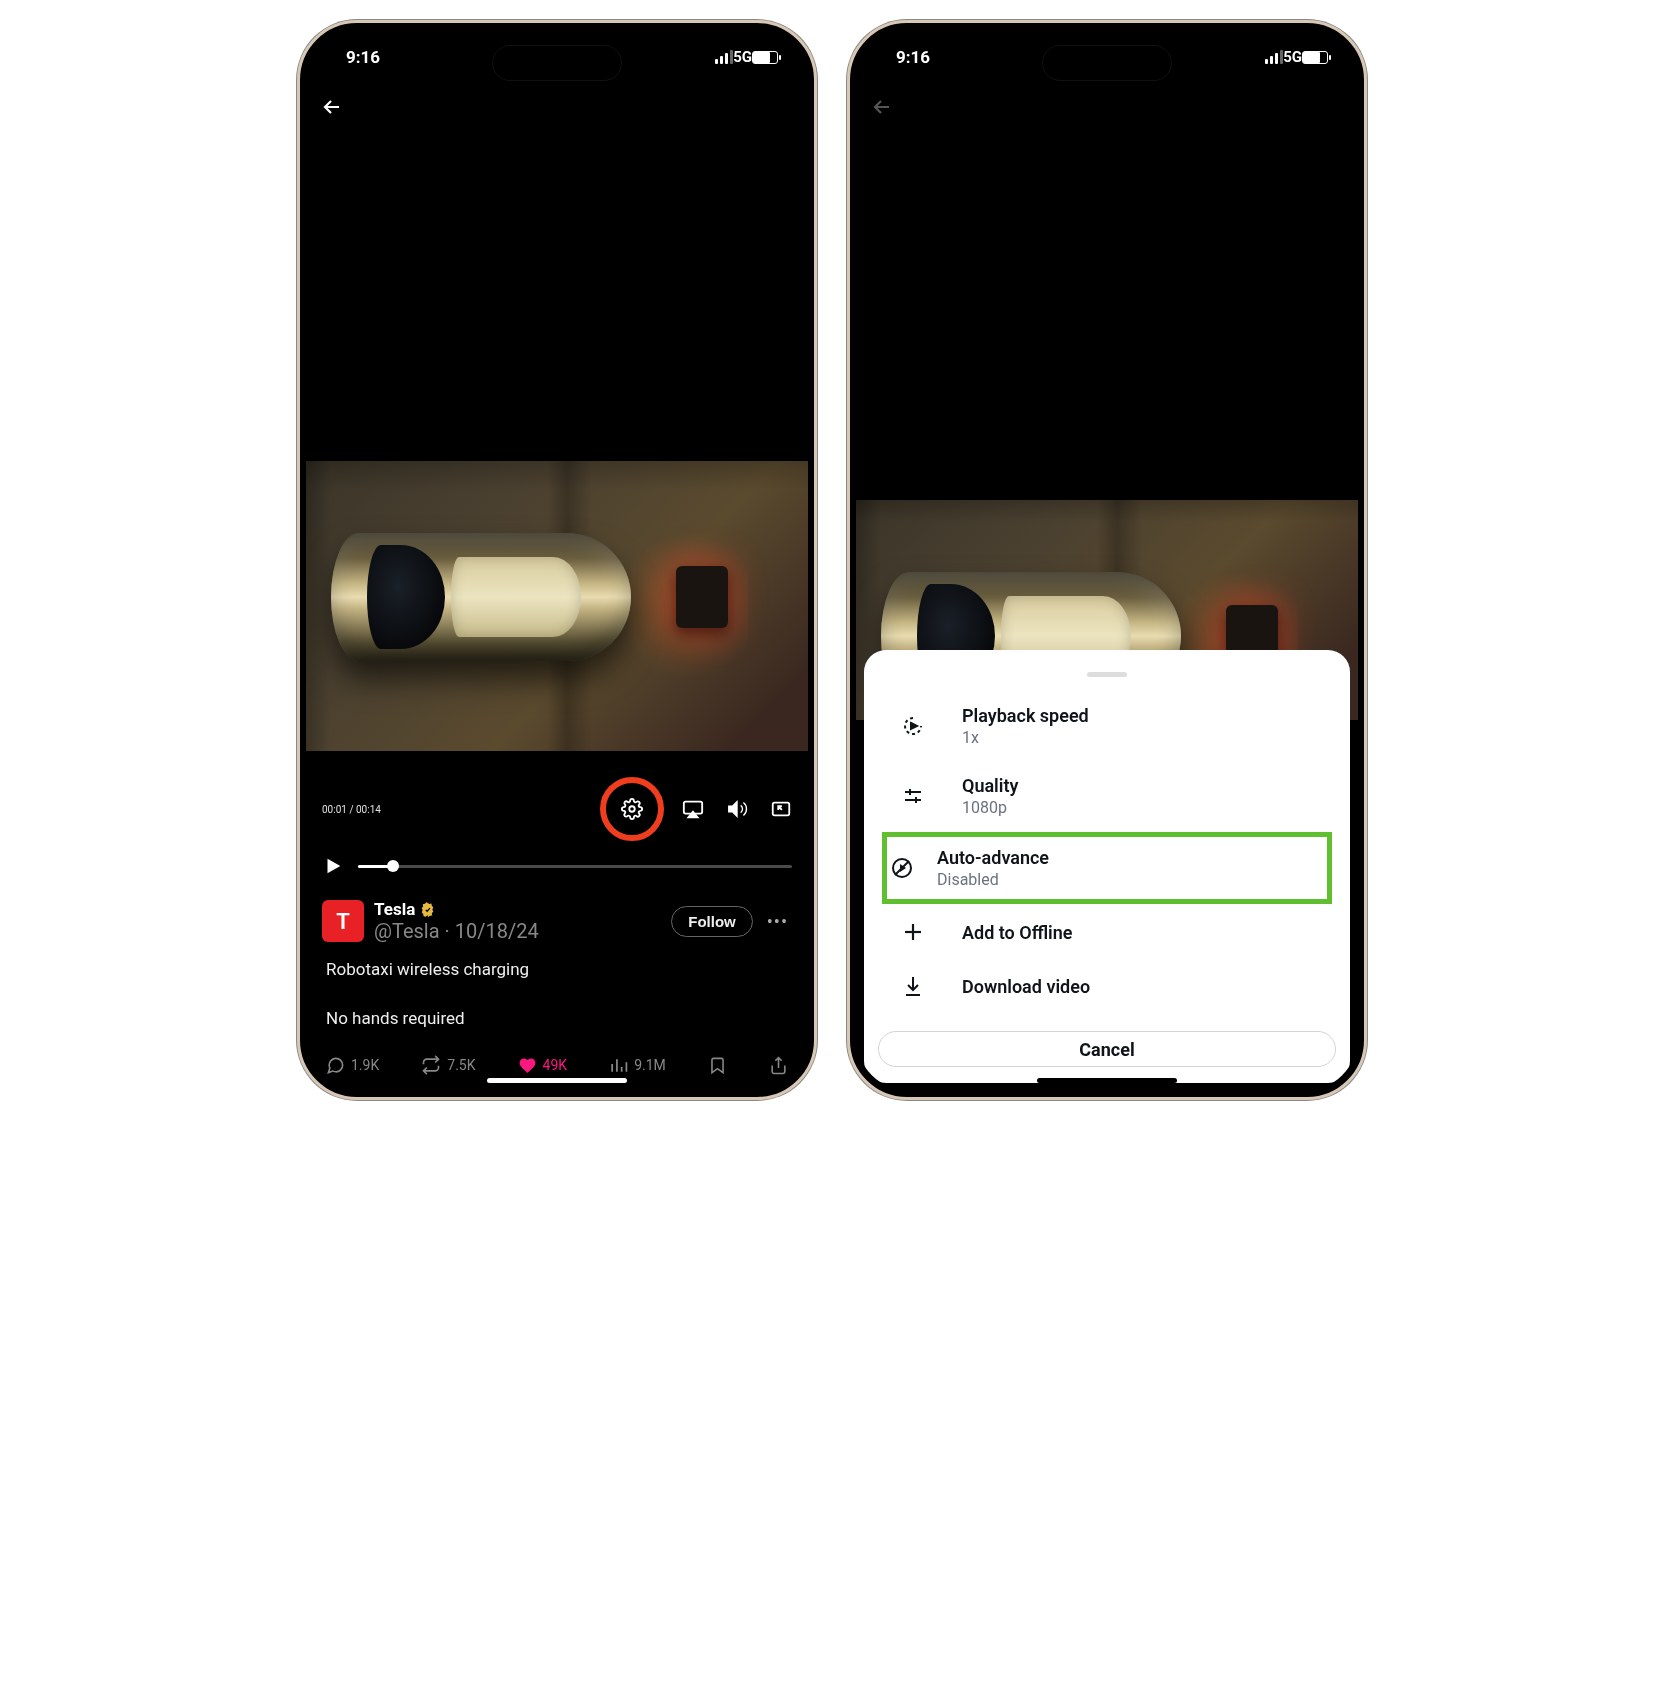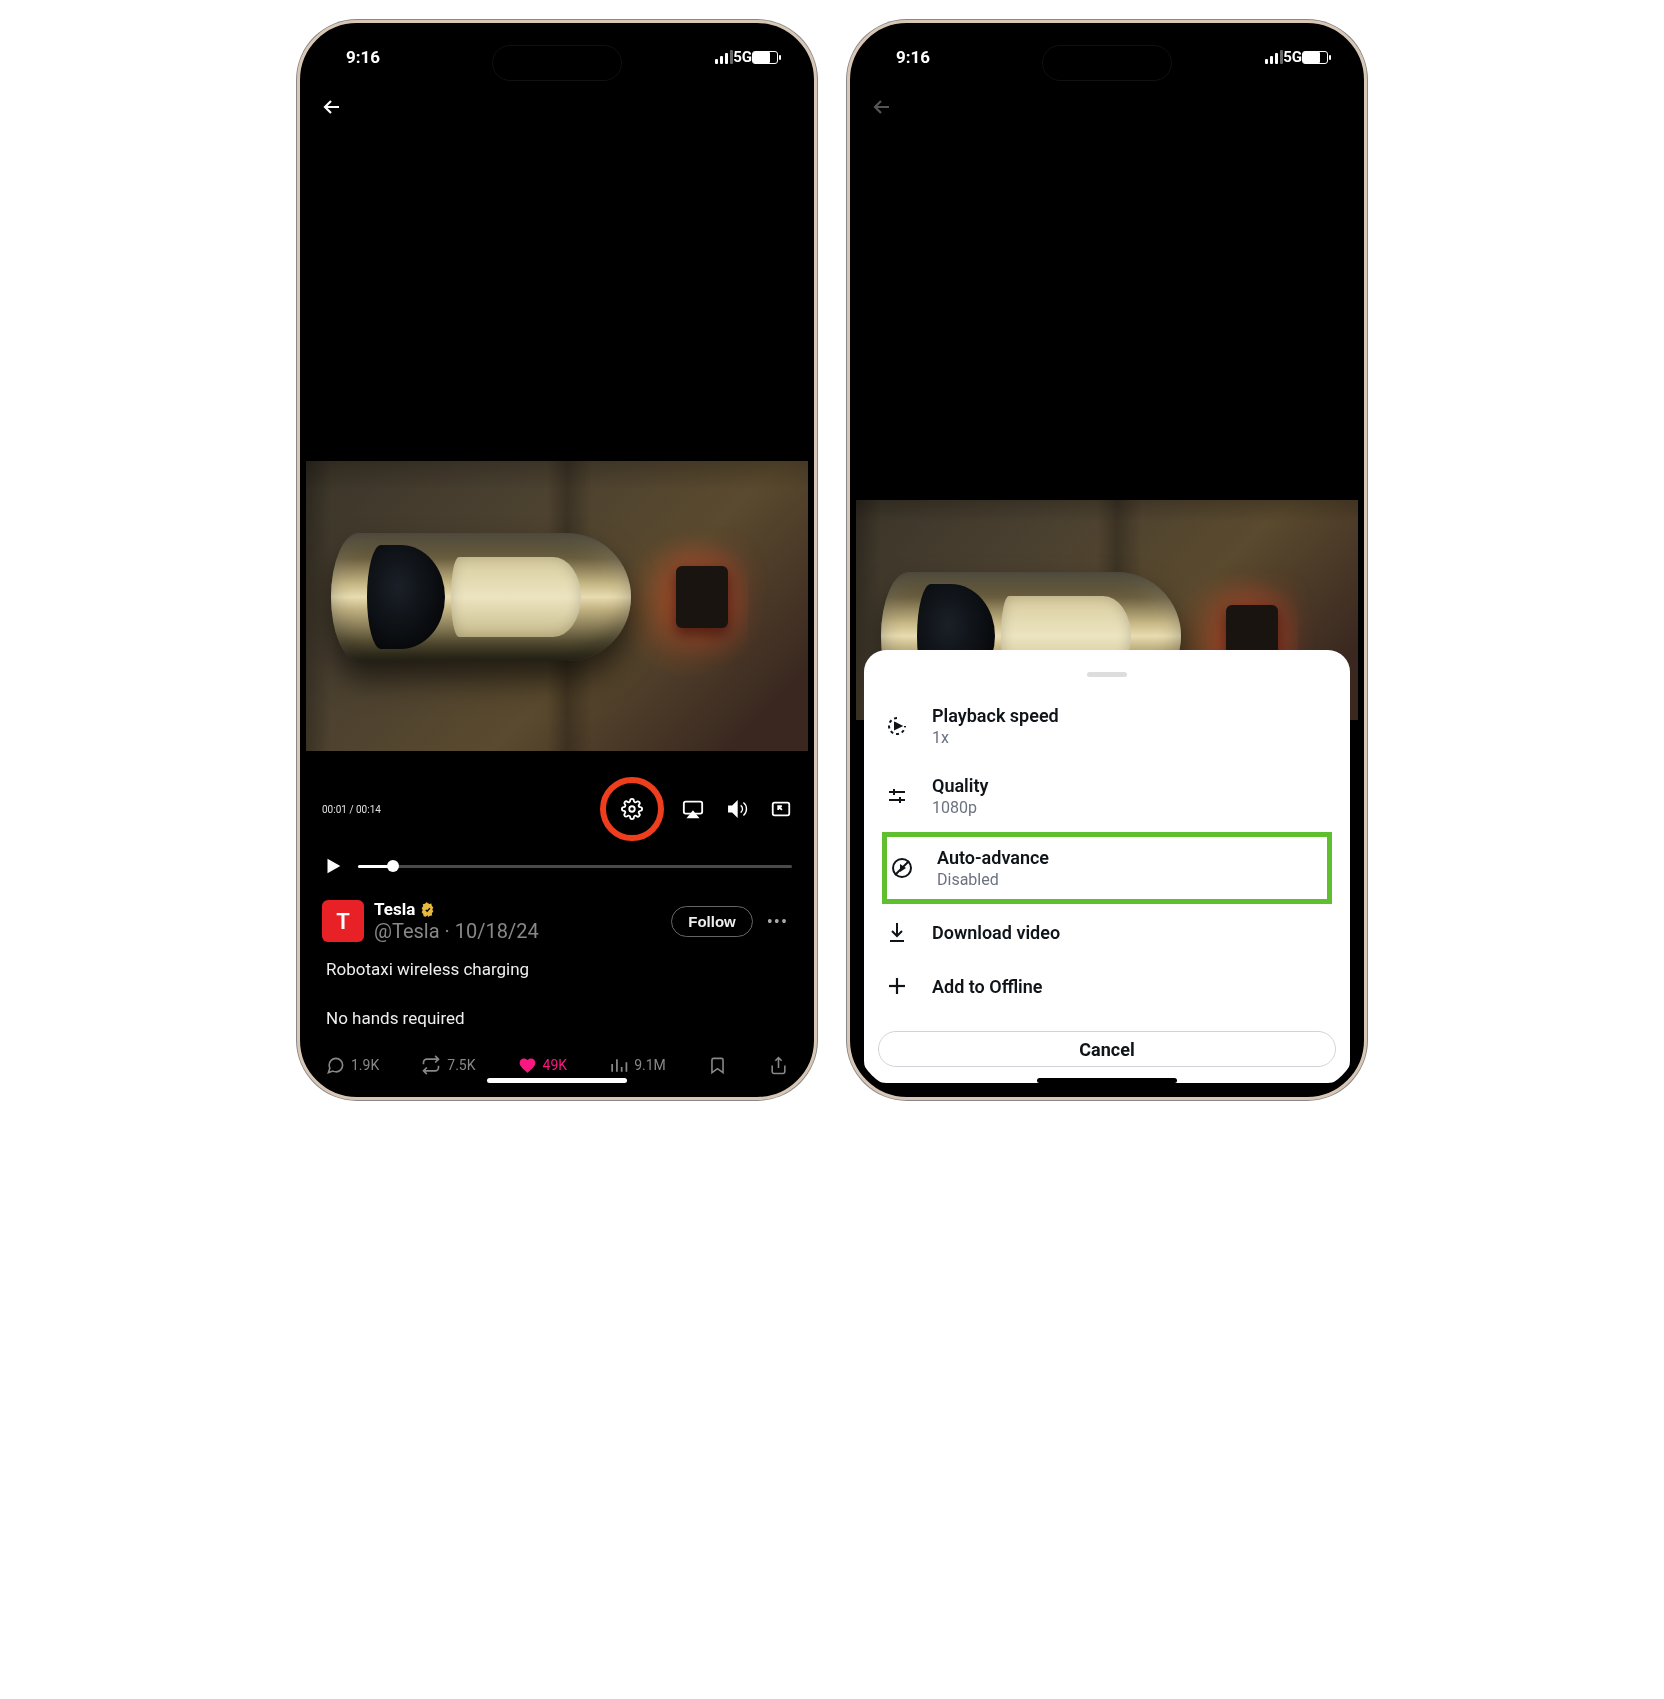--- a/index.html
+++ b/index.html
@@ -153,22 +153,22 @@
   .home-indicator { position:absolute; bottom:8px; left:50%; transform:translateX(-50%); width:140px; height:5px; background:#fff; border-radius:3px; }
   .home-indicator.dark { background:#000; }
   .bottom-sheet {
     position:absolute; left:8px; right:8px; bottom:8px;
     background:#fff; border-radius:22px;
     padding: 22px 0 12px 0;
     color:#0f1419;
   }
   .sheet-handle { width:40px; height:5px; background:#ddd; border-radius:3px; margin:0 auto 14px auto; }
   .menu-item {
-    display:flex; align-items:center; gap:22px;
-    padding: 14px 20px;
+    display:flex; align-items:center; gap:36px;
+    padding: 14px 36px;
   }
   .menu-icon { width:26px; height:26px; color:#0f1419; display:flex; align-items:center; justify-content:center; }
   .menu-text .title { font-size:18px; font-weight:600; color:#0f1419; }
   .menu-text .sub { font-size:16px; color:#6b7280; margin-top:2px; }
   .auto-advance-highlight {
     border: 5px solid #5fbf2f;
     margin: 1px 18px;
     padding: 10px 6px 10px 2px;
   }
   .auto-advance-highlight .menu-item { padding: 0 0 0 0; gap:22px; }
@@ -425,39 +425,39 @@
           </span>
           <div class="menu-text">
             <div class="title">Auto-advance</div>
             <div class="sub">Disabled</div>
           </div>
         </div>
       </div>
 
       <div class="menu-item">
         <span class="menu-icon">
-          <svg width="24" height="24" viewBox="0 0 24 24" fill="none" stroke="#0f1419" stroke-width="2">
-              <path d="M12 3v12M7 11l5 5 5-5M5 21h14"></path>
-            </svg>
-        </span>
-        <div class="menu-text">
-          <div class="title">Download video</div>
-        </div>
-      </div>
-
-      <div class="menu-item">
-        <span class="menu-icon">
           <svg width="24" height="24" viewBox="0 0 24 24" fill="none" stroke="#0f1419" stroke-width="2.2">
               <line x1="12" y1="4" x2="12" y2="20"></line>
               <line x1="4" y1="12" x2="20" y2="12"></line>
             </svg>
         </span>
         <div class="menu-text">
           <div class="title">Add to Offline</div>
         </div>
       </div>
 
+      <div class="menu-item">
+        <span class="menu-icon">
+          <svg width="24" height="24" viewBox="0 0 24 24" fill="none" stroke="#0f1419" stroke-width="2">
+              <path d="M12 3v12M7 11l5 5 5-5M5 21h14"></path>
+            </svg>
+        </span>
+        <div class="menu-text">
+          <div class="title">Download video</div>
+        </div>
+      </div>
+
       <div class="cancel-btn">Cancel</div>
     </div>
 
     <div class="home-indicator dark"></div>
   </div>
 </div>
 
 </body></html>

